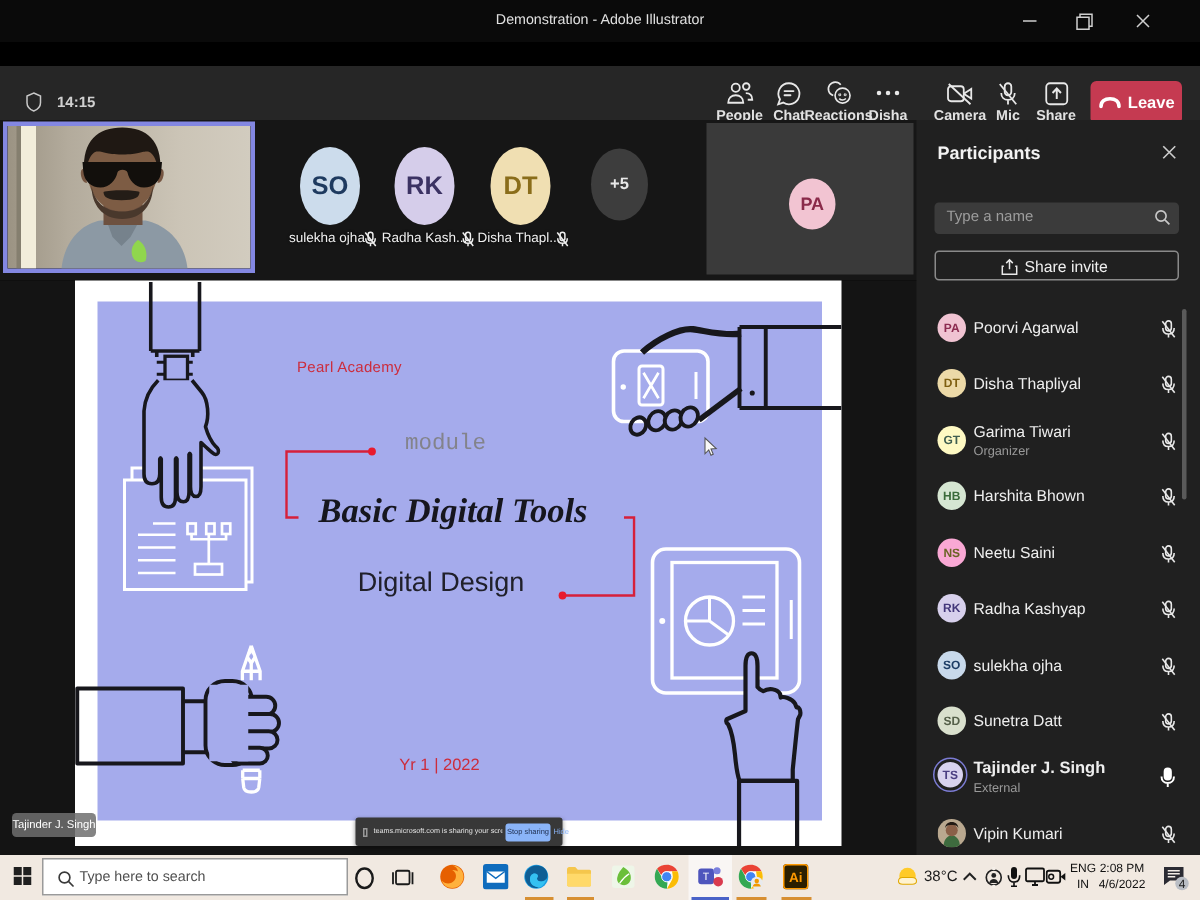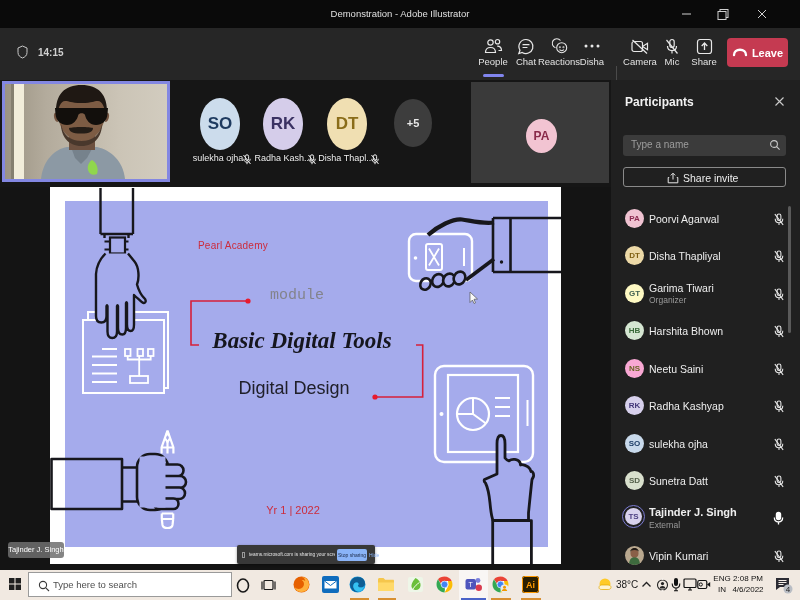--- a/index.html
+++ b/index.html
@@ -5,25 +5,25 @@
   * { margin:0; padding:0; box-sizing:border-box; }
   html,body { width:800px; height:600px; overflow:hidden; background:#000; }
   body { font-family:"Liberation Sans", sans-serif; position:relative; }
   .abs { position:absolute; }
 
   
   #titlebar { left:0; top:0; width:800px; height:28px; background:#0a0a0a; color:#d8d8d8; }
   #titlebar .title { left:0; right:0; top:8px; text-align:center; font-size:9.5px; color:#e0e0e0; }
 
   
-  #controlbar { left:0; top:28px; width:800px; height:52px; background:#262626; }
+  #controlbar { left:0; top:44px; width:800px; height:52px; background:#262626; }
   #timer { left:38px; top:19px; font-size:10px; color:#d0d0d0; font-weight:bold; }
   .cgrp { top:10px; width:46px; text-align:center; }
   .cgrp svg { display:block; margin:0 auto; }
-  .cgrp .lbl { font-size:9.5px; color:#e2e2e2; margin-top:1px; }
+  .cgrp .lbl { font-size:9.5px; color:#e2e2e2; margin-top:1px;font-weight:bold; }
 
   
   #stage { left:0; top:80px; width:800px; height:107px; background:#161616; }
   .avatar { border-radius:50%; display:flex; align-items:center; justify-content:center; font-weight:bold; }
   .avname { font-size:9px; color:#f0f0f0; text-shadow:0 0 2px #000; }
 
   
   #share { left:0; top:187px; width:612px; height:383px; background:#141414; }
   #whitearea { left:50px; top:0px; width:511px; height:377px; background:#ffffff; }
   #slide { left:15px; top:14px; width:483px; height:346px; background:#a5abec; }

